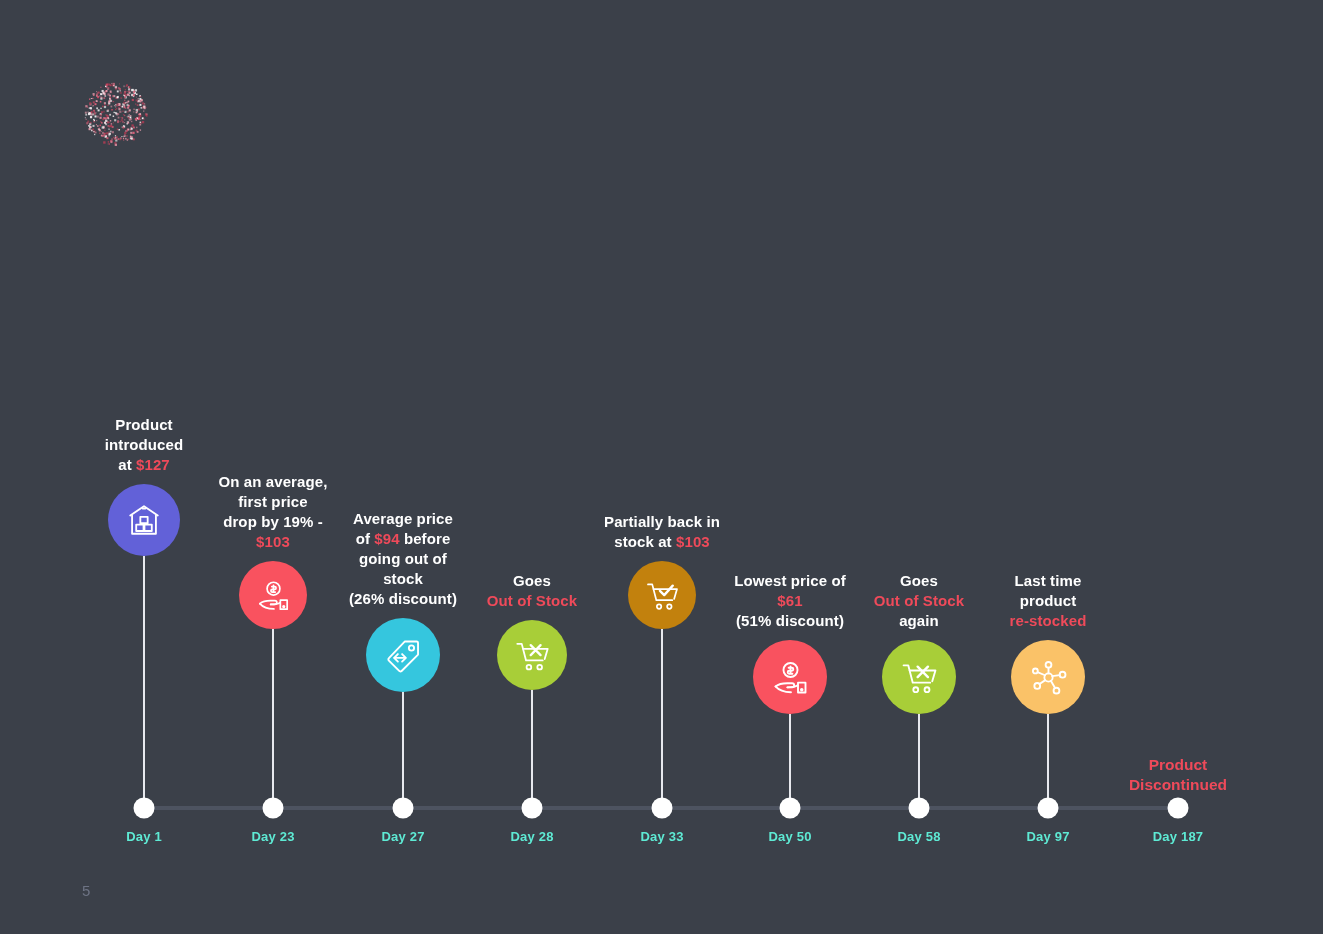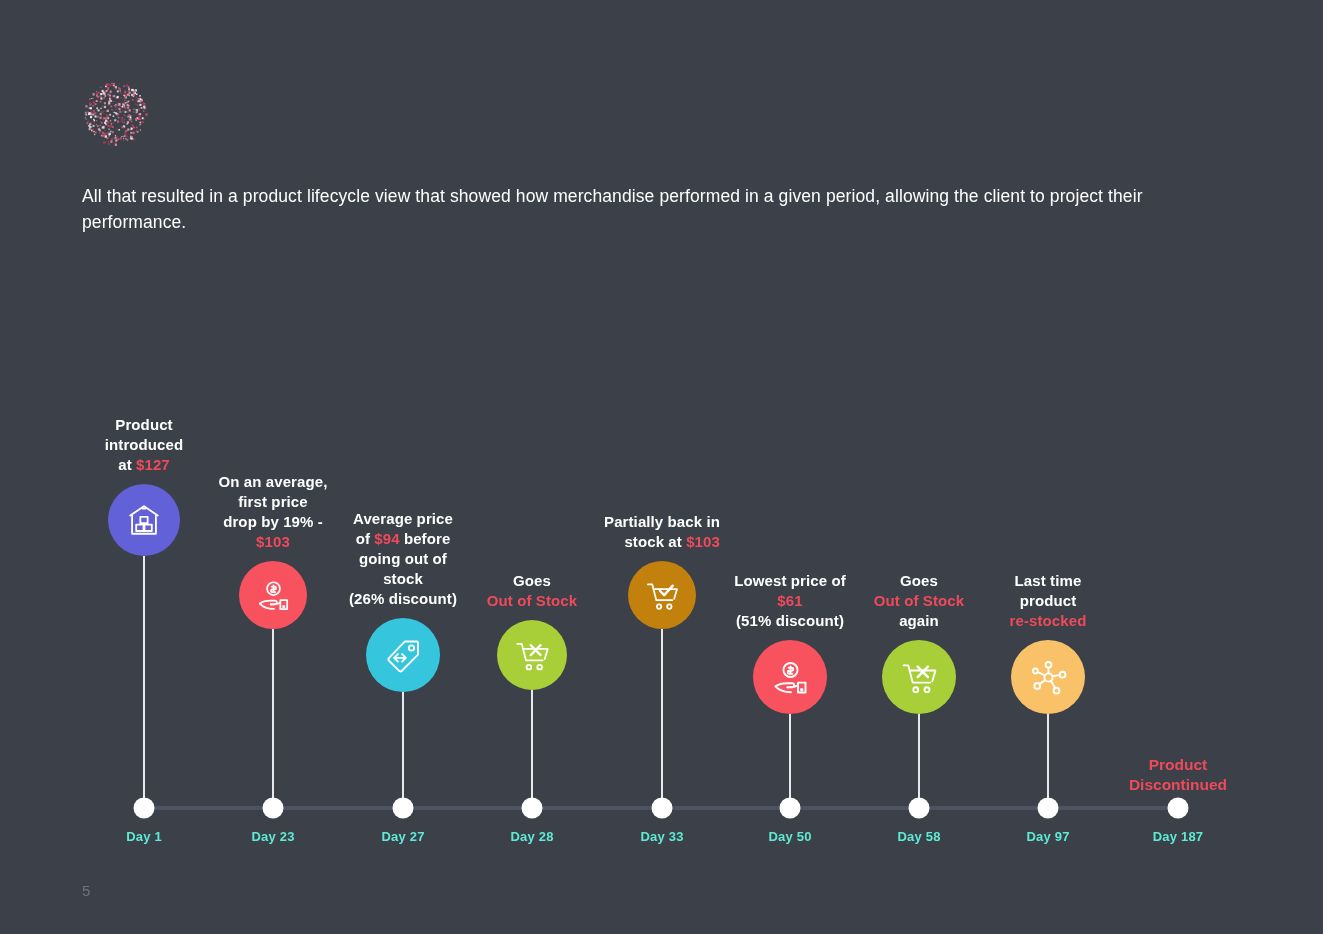--- a/index.html
+++ b/index.html
@@ -507,21 +507,20 @@
           <rect x="24.10" y="34.53" width="1.77" height="1.77" fill="#c9445f" opacity="0.60"></rect>
           <rect x="42.73" y="16.50" width="1.21" height="1.21" fill="#c9445f" opacity="0.57"></rect>
           <rect x="33.85" y="56.24" width="1.95" height="1.95" fill="#c9445f" opacity="0.62"></rect>
           <rect x="43.52" y="5.60" width="1.32" height="1.32" fill="#c9445f" opacity="0.56"></rect>
           <rect x="29.30" y="2.91" width="1.18" height="1.18" fill="#d9889b" opacity="0.69"></rect>
         </g>
     </svg>
   </div>
 
   <div id="copy">
-    <p class="para">All that resulted in a product lifecycle view that showed how merchandise performed in a given period, allowing the client to project their performance.</p>
   </div>
 
   <div id="timeline">
     <div id="axis"></div>
     <div id="nodes">
         <div class="node">
           <div class="stem" style="left: 144px; top: 556px; height: 252px;"></div>
           <div class="bubble" style="left: 144px; top: 520px; width: 72px; height: 72px; background: rgb(98, 97, 216);">
             <span>
               <svg viewBox="0 0 48 48" width="44" height="44" fill="none" stroke="#ffffff" stroke-width="2" stroke-linecap="round" stroke-linejoin="round">
@@ -615,21 +614,21 @@
             <span>
               <svg viewBox="0 0 48 48" width="41" height="41" fill="none" stroke="#ffffff" stroke-width="2" stroke-linecap="round" stroke-linejoin="round">
                 <path d="M7 11 h5 l4.8 18.5 h18.6"></path>
                 <path d="M13.5 16.5 H41 l-3.4 11.5"></path>
                 <circle cx="20" cy="37" r="2.6"></circle>
                 <circle cx="32" cy="37" r="2.6"></circle>
                 <path d="M21 18.5 l5 5 10-11" stroke-width="2.8"></path>
               </svg>
             </span>
           </div>
-          <div class="caption" style="left: 662px; top: 512px; text-align: right;">
+          <div class="caption" style="left: 662px; top: 512px;">
             <div><span>Partially back in</span></div>
             <div><span>stock at </span><span class="hl">$103</span></div>
           </div>
           <div class="axis-dot" style="left: 662px; top: 808px;"></div>
           <div class="day-label" style="left: 662px; top: 829px;">Day 33</div>
         </div>
         <div class="node">
           <div class="stem" style="left: 790px; top: 714px; height: 94px;"></div>
           <div class="bubble" style="left: 790px; top: 677px; width: 74px; height: 74px; background: rgb(249, 82, 95);">
             <span>

